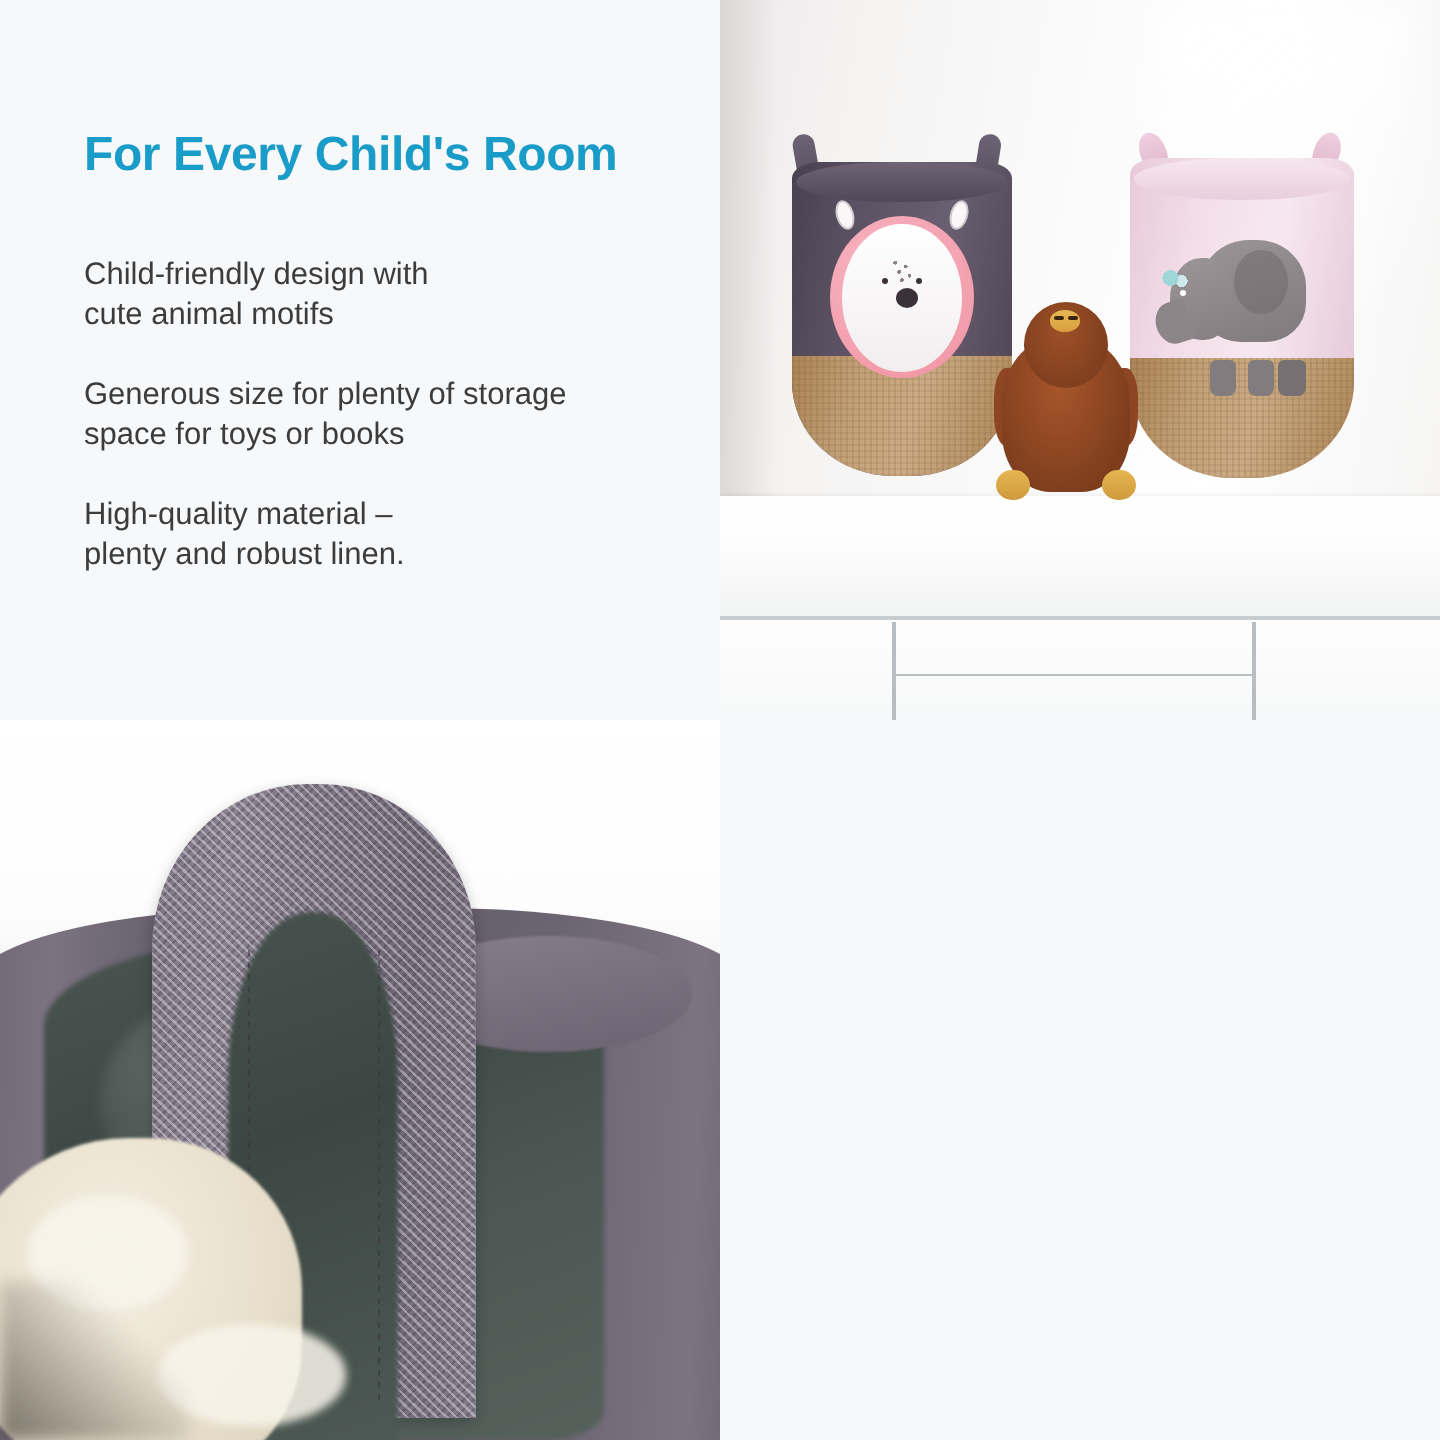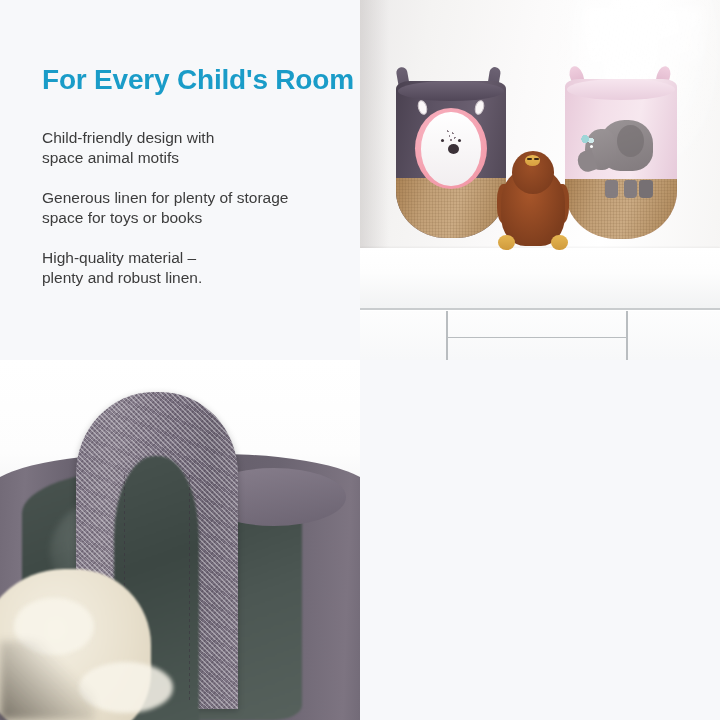--- a/index.html
+++ b/index.html
@@ -16,21 +16,21 @@
     display:grid;
     grid-template-columns:360px 360px;
     grid-template-rows:360px 360px;
   }
   .quad { position:relative; overflow:hidden; }
 
   
   .text-panel { background:#f7f8fa; padding:0; }
   .panel-heading {
     position:absolute;
-    font-size:28px;
+    font-size:24px;
     font-weight:bold;
     color:#1a9cc8;
     letter-spacing:-0.2px;
     white-space:nowrap;
   }
   #q-tl .panel-heading { left:42px; top:64px; }
   .bullets { position:absolute; }
   #q-tl .bullets { left:42px; top:128px; width:300px; }
   .bullet {
     font-size:15.5px;
@@ -306,22 +306,22 @@
 </style>
 </head>
 <body>
 
 <div class="sheet">
 
   <div class="quad text-panel" id="q-tl">
     <div class="panel-heading">For Every Child's Room</div>
     <div class="bullets">
       <div class="bullet">Child-friendly design with
-space animal motifs</div>
-      <div class="bullet">Generous linen for plenty of storage
+cute animal motifs</div>
+      <div class="bullet">Generous size for plenty of storage
 space for toys or books</div>
       <div class="bullet">High-quality material –
 plenty and robust linen.</div>
     </div>
   </div>
 
   <div class="quad photo" id="q-tr">
     <div class="wall"></div>
     <div class="wall-corner"></div>
     <div class="wall-glow"></div>

